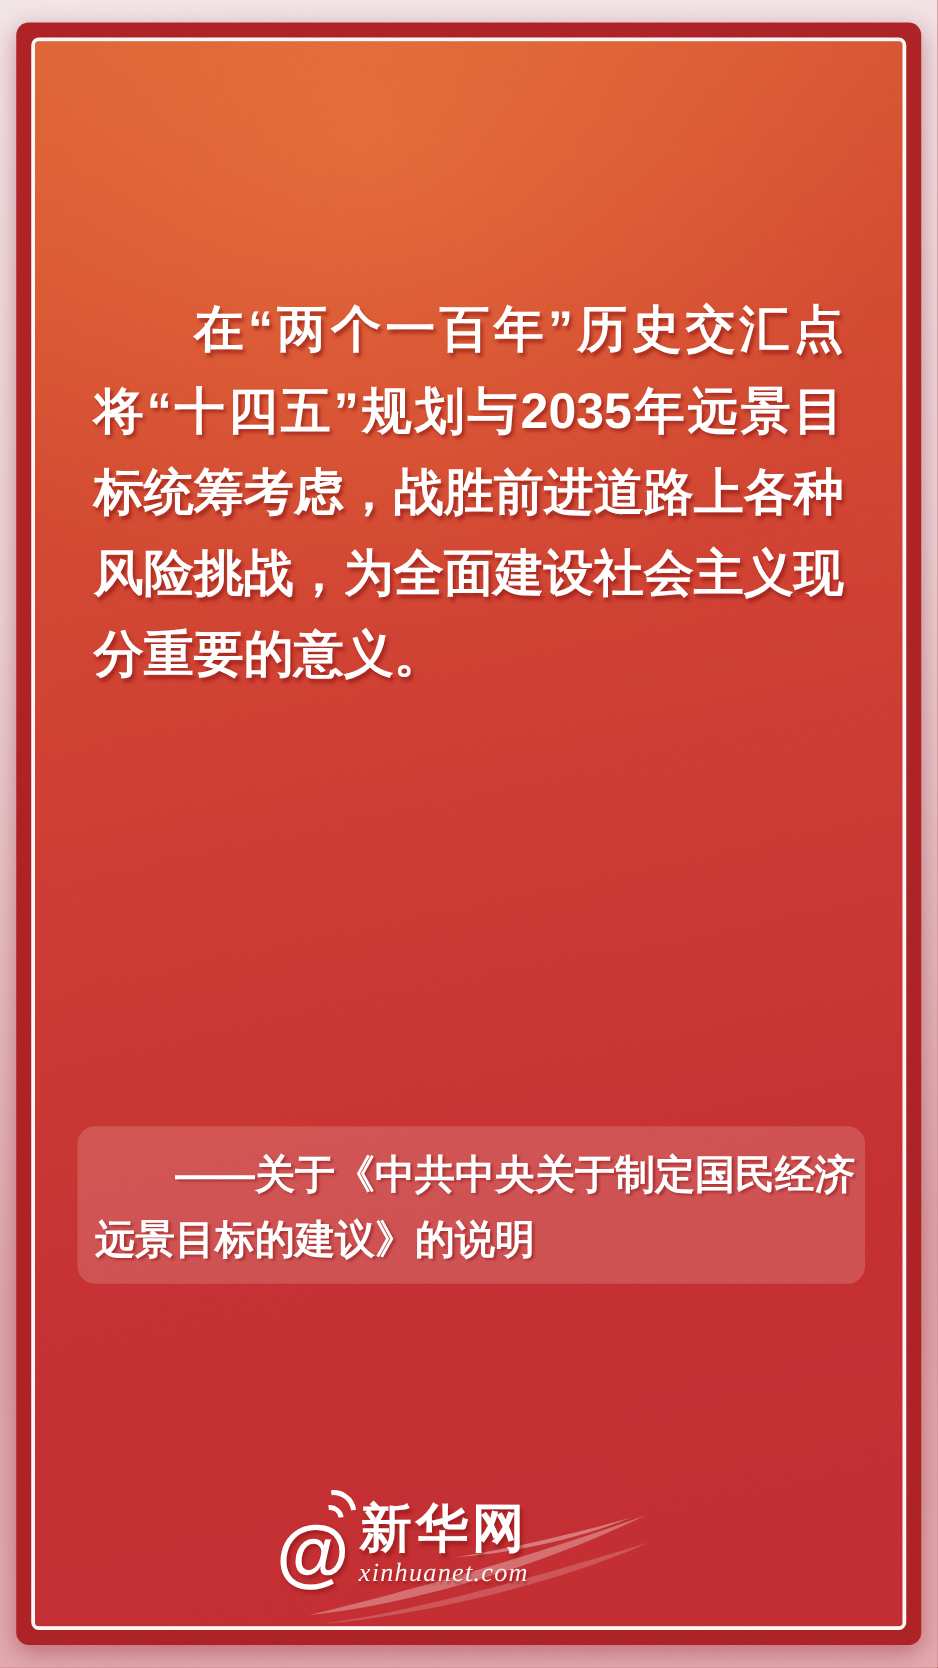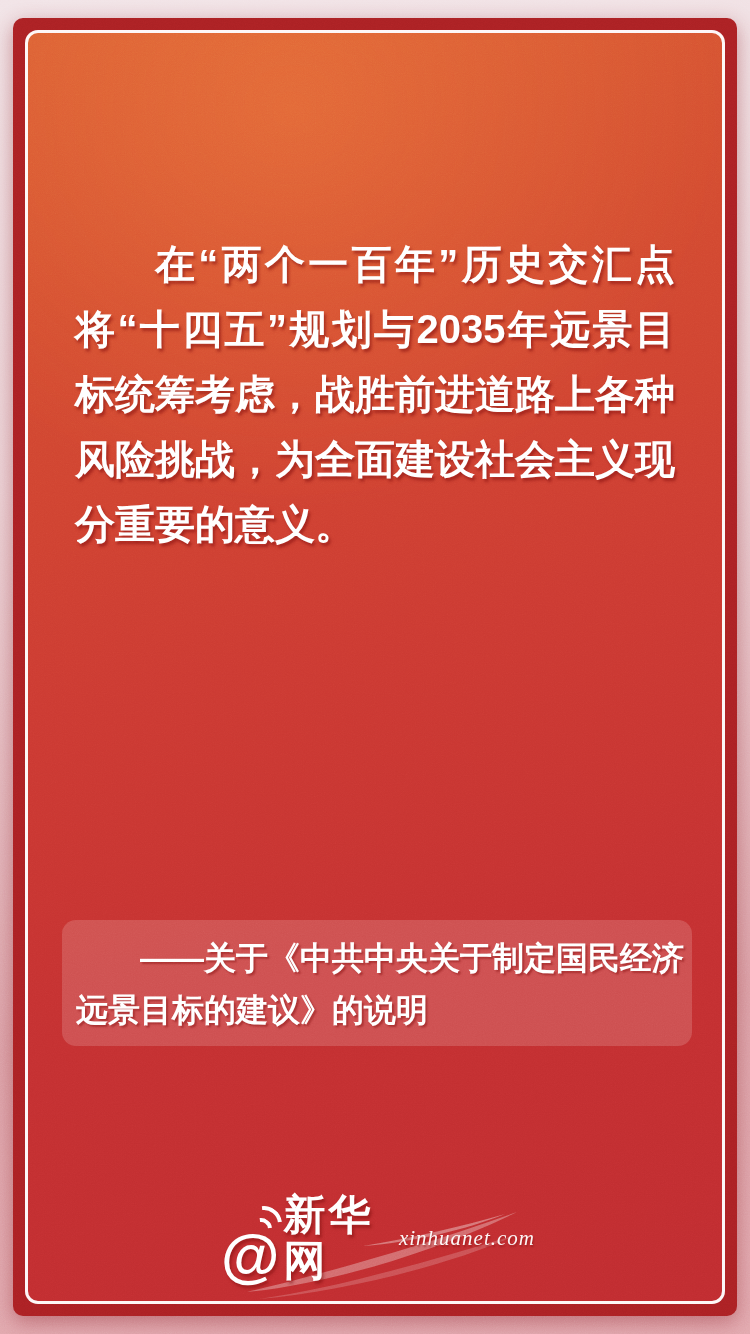--- a/index.html
+++ b/index.html
@@ -27,21 +27,21 @@
     bottom: 18px;
     background: #ab2124;
     border-radius: 10px;
     box-shadow: 0 6px 20px rgba(140, 30, 40, 0.45);
   }
   
   .content {
     position: absolute;
     inset: 12px;
     border: 3px solid rgba(255, 255, 255, 0.96);
-    border-radius: 13px;
+    border-radius: 6px;
     background:
       radial-gradient(90% 45% at 38% 6%, rgba(255, 150, 70, 0.30), rgba(255, 150, 70, 0) 70%),
       linear-gradient(168deg, #da5c33 0%, #d34a30 22%, #cc3a32 48%, #c43031 72%, #c02c30 100%);
     overflow: hidden;
   }
   
   .paragraph {
     position: absolute;
     left: 47px;
     top: 199px;
@@ -59,21 +59,21 @@
     text-align-last: justify;
     text-justify: inter-character;
     white-space: nowrap;
   }
   .pline-first { text-indent: 2em; }
   .pline-last { text-align-last: left; }
   
   .attribution-box {
     position: absolute;
     left: 34px;
-    top: 887px;
+    top: 868px;
     width: 630px;
     box-sizing: border-box;
     padding: 12px 14px 10px 14px;
     border-radius: 14px;
     background: rgba(255, 240, 235, 0.17);
     color: #ffffff;
     font-size: 32px;
     line-height: 52px;
     font-weight: bold;
     text-shadow: 2px 2px 2px rgba(125, 12, 12, 0.45);
@@ -147,21 +147,21 @@
     right: 8px;
   }
   .wave-large {
     width: 28px;
     height: 28px;
     top: 0px;
     right: -2px;
   }
   .brand-col {
     display: flex;
-    flex-direction: row;
+    flex-direction: column;
     align-items: center;
     margin-left: 4px;
   }
   .brand-name {
     font-size: 42px;
     line-height: 46px;
     font-weight: bold;
     letter-spacing: 3px;
     text-shadow: 2px 3px 3px rgba(120, 12, 12, 0.5);
   }

